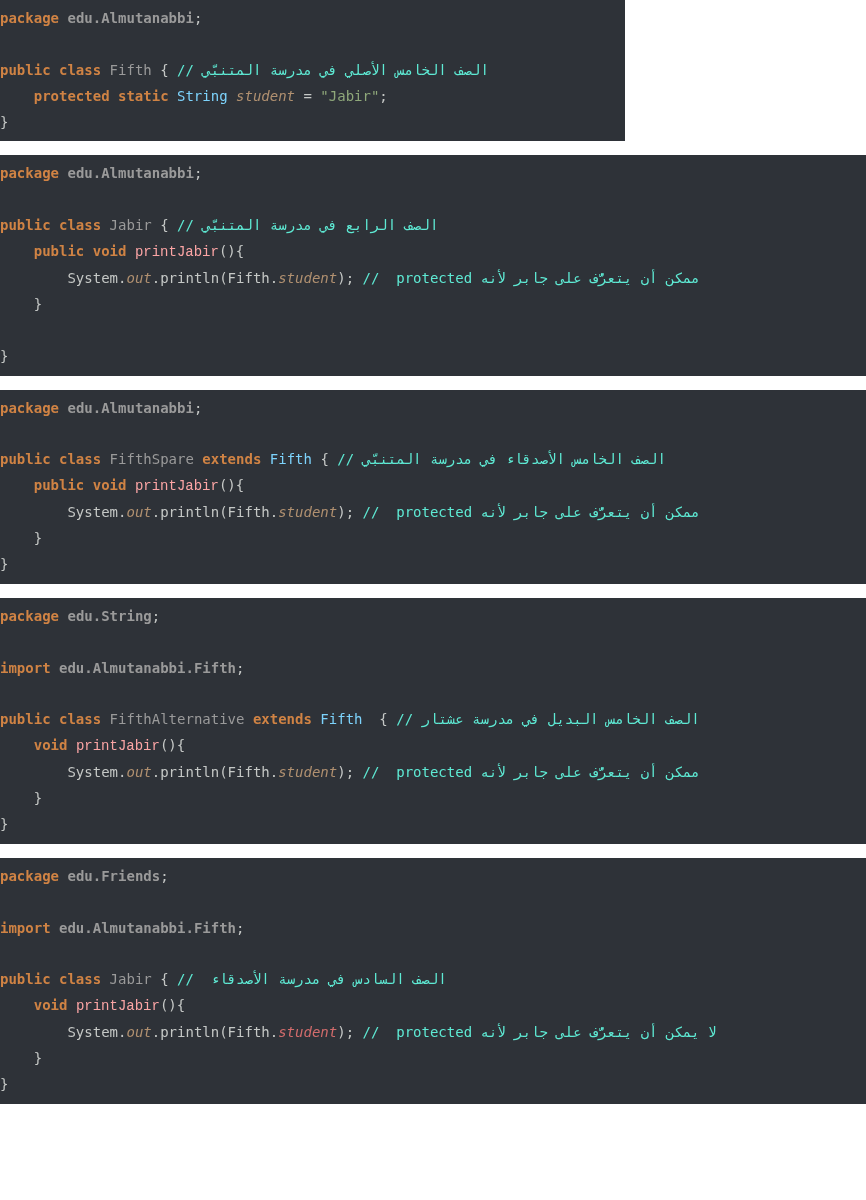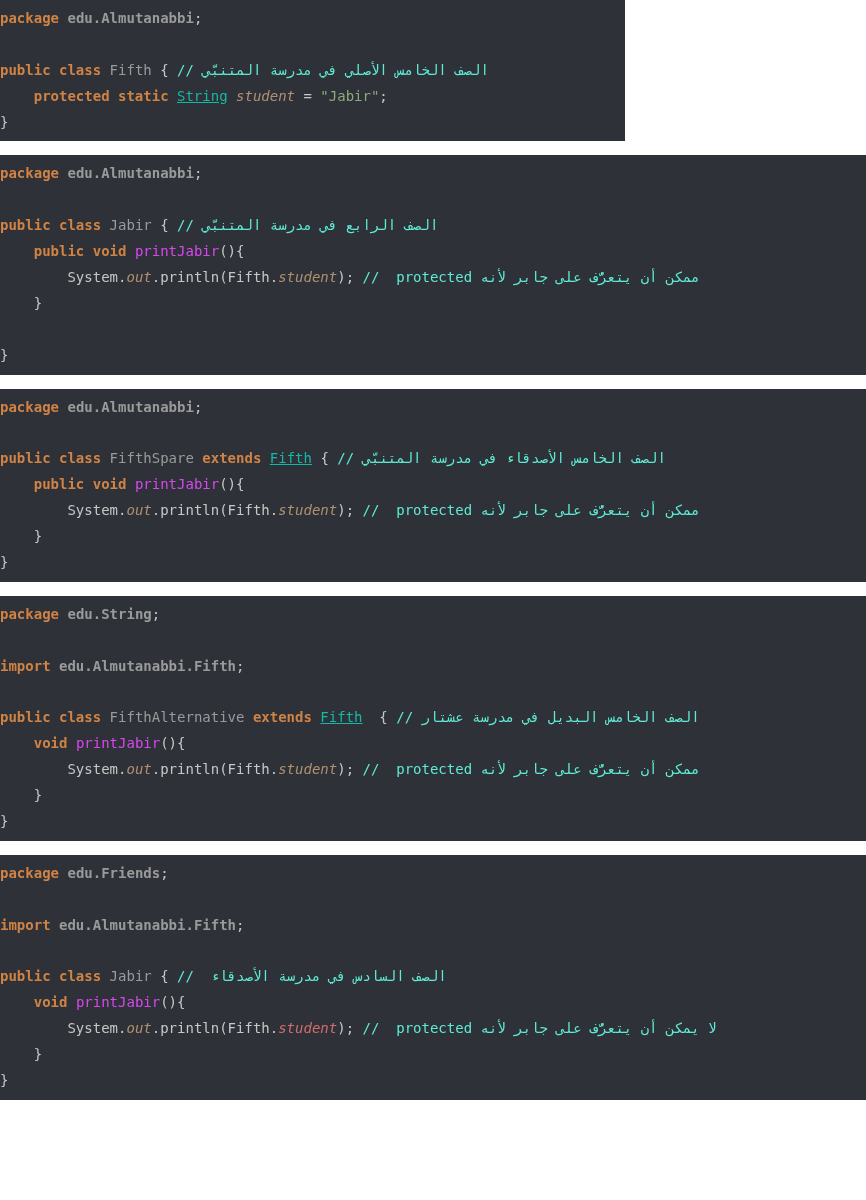--- a/index.html
+++ b/index.html
@@ -18,26 +18,26 @@
     margin-bottom: 14px;
     overflow: hidden;
     white-space: pre;
   }
   .block.narrow {
     width: 625px;
   }
   .kw { color: #d08344; font-weight: bold; }
   .pkg { color: #9a9a9a; font-weight: bold; }
   .cls { color: #9a9a9a; }
-  .type { color: #14b8a6; text-decoration: underline; }
+  .type { color: #7dd3fc; }
   .field { color: #b09070; font-style: italic; }
   .str { color: #8fa87a; }
   .cmt { color: #5eead4; }
   .err { color: #d26c6c; font-style: italic; }
-  .mth { color: #d946ef; }
+  .mth { color: #fca5a5; font-family: Liberation Mono, monospace; }
   .punc { color: #c5c8c6; }
   .op { color: #c5c8c6; }
 </style>
 </head>
 <body>
 
 <div class="block narrow"><span class="kw">package</span> <span class="pkg">edu.Almutanabbi</span><span class="punc">;</span>
 
 <span class="kw">public class</span> <span class="cls">Fifth</span> <span class="punc">{</span> <span class="cmt">// الصف الخامس الأصلي في مدرسة المتنبّي</span>
     <span class="kw">protected static</span> <span class="type">String</span> <span class="field">student</span><span class="op"> = </span><span class="str">"Jabir"</span><span class="punc">;</span>

